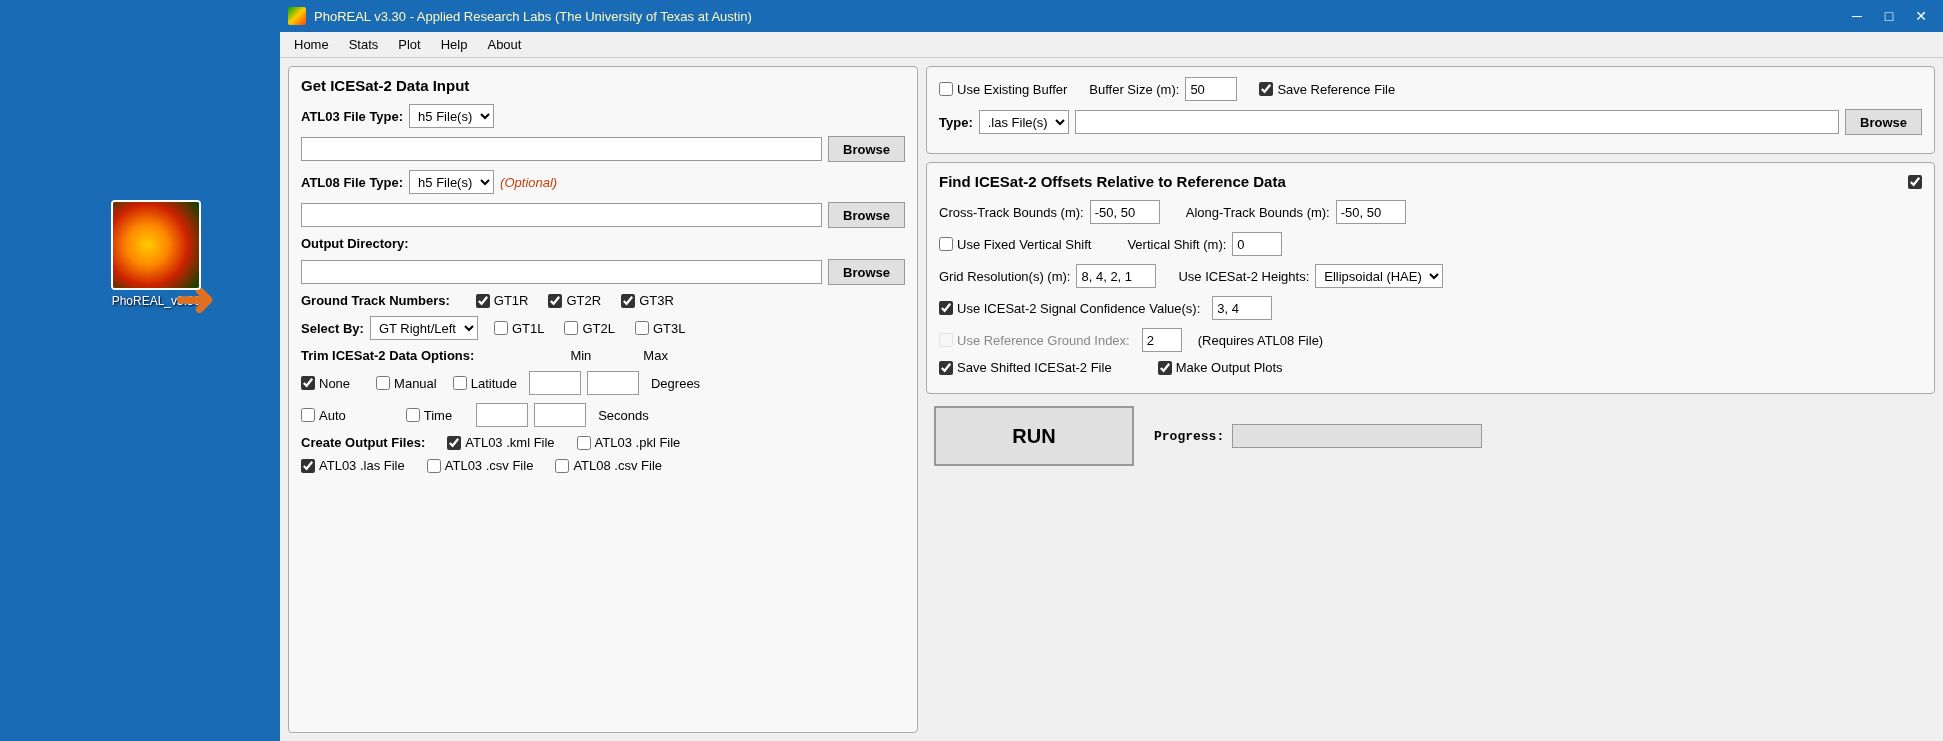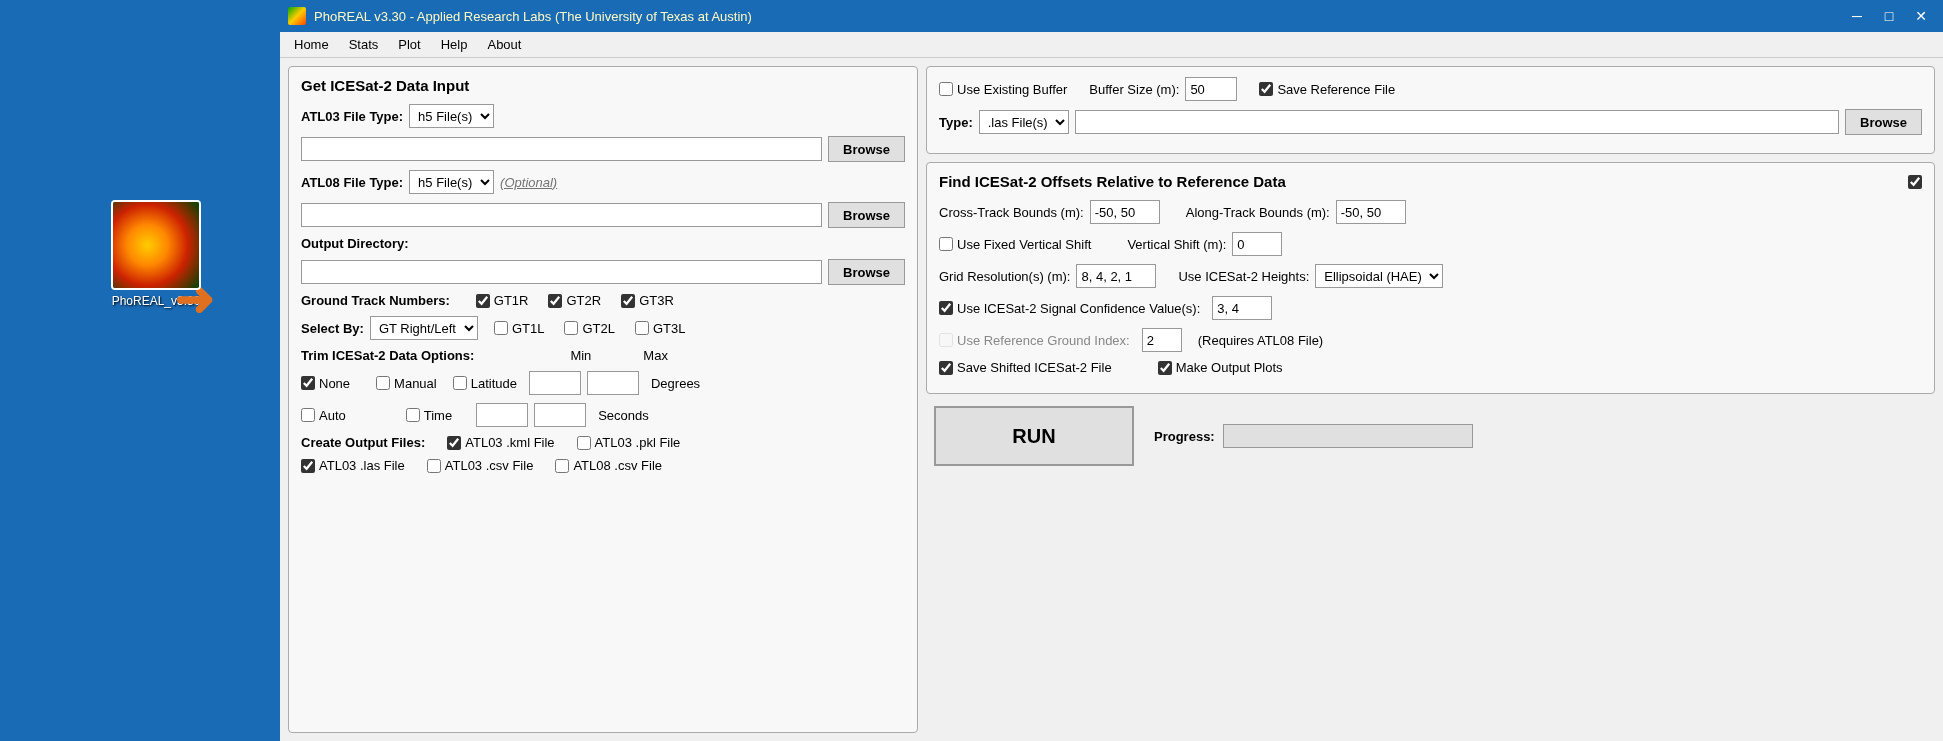--- a/index.html
+++ b/index.html
@@ -234,33 +234,33 @@
       height: 60px;
       display: flex;
       align-items: center;
       justify-content: center;
     }
 
     .progress-area {
       display: flex;
       align-items: center;
       gap: 8px;
+      font-family: Liberation Mono, monospace;
     }
     .progress-bar-container {
       width: 250px;
       height: 24px;
       border: 1px solid #999;
       background: #e0e0e0;
     }
 
     .optional-text {
       font-size: 13px;
-      color: #737373;
+      color: #c2410c;
       font-style: italic;
-      text-decoration: underline;
     }
 
     .disabled-text {
       color: #888;
     }
     input[type="checkbox"]:disabled {
       opacity: 0.5;
     }
   </style>
 </head>

